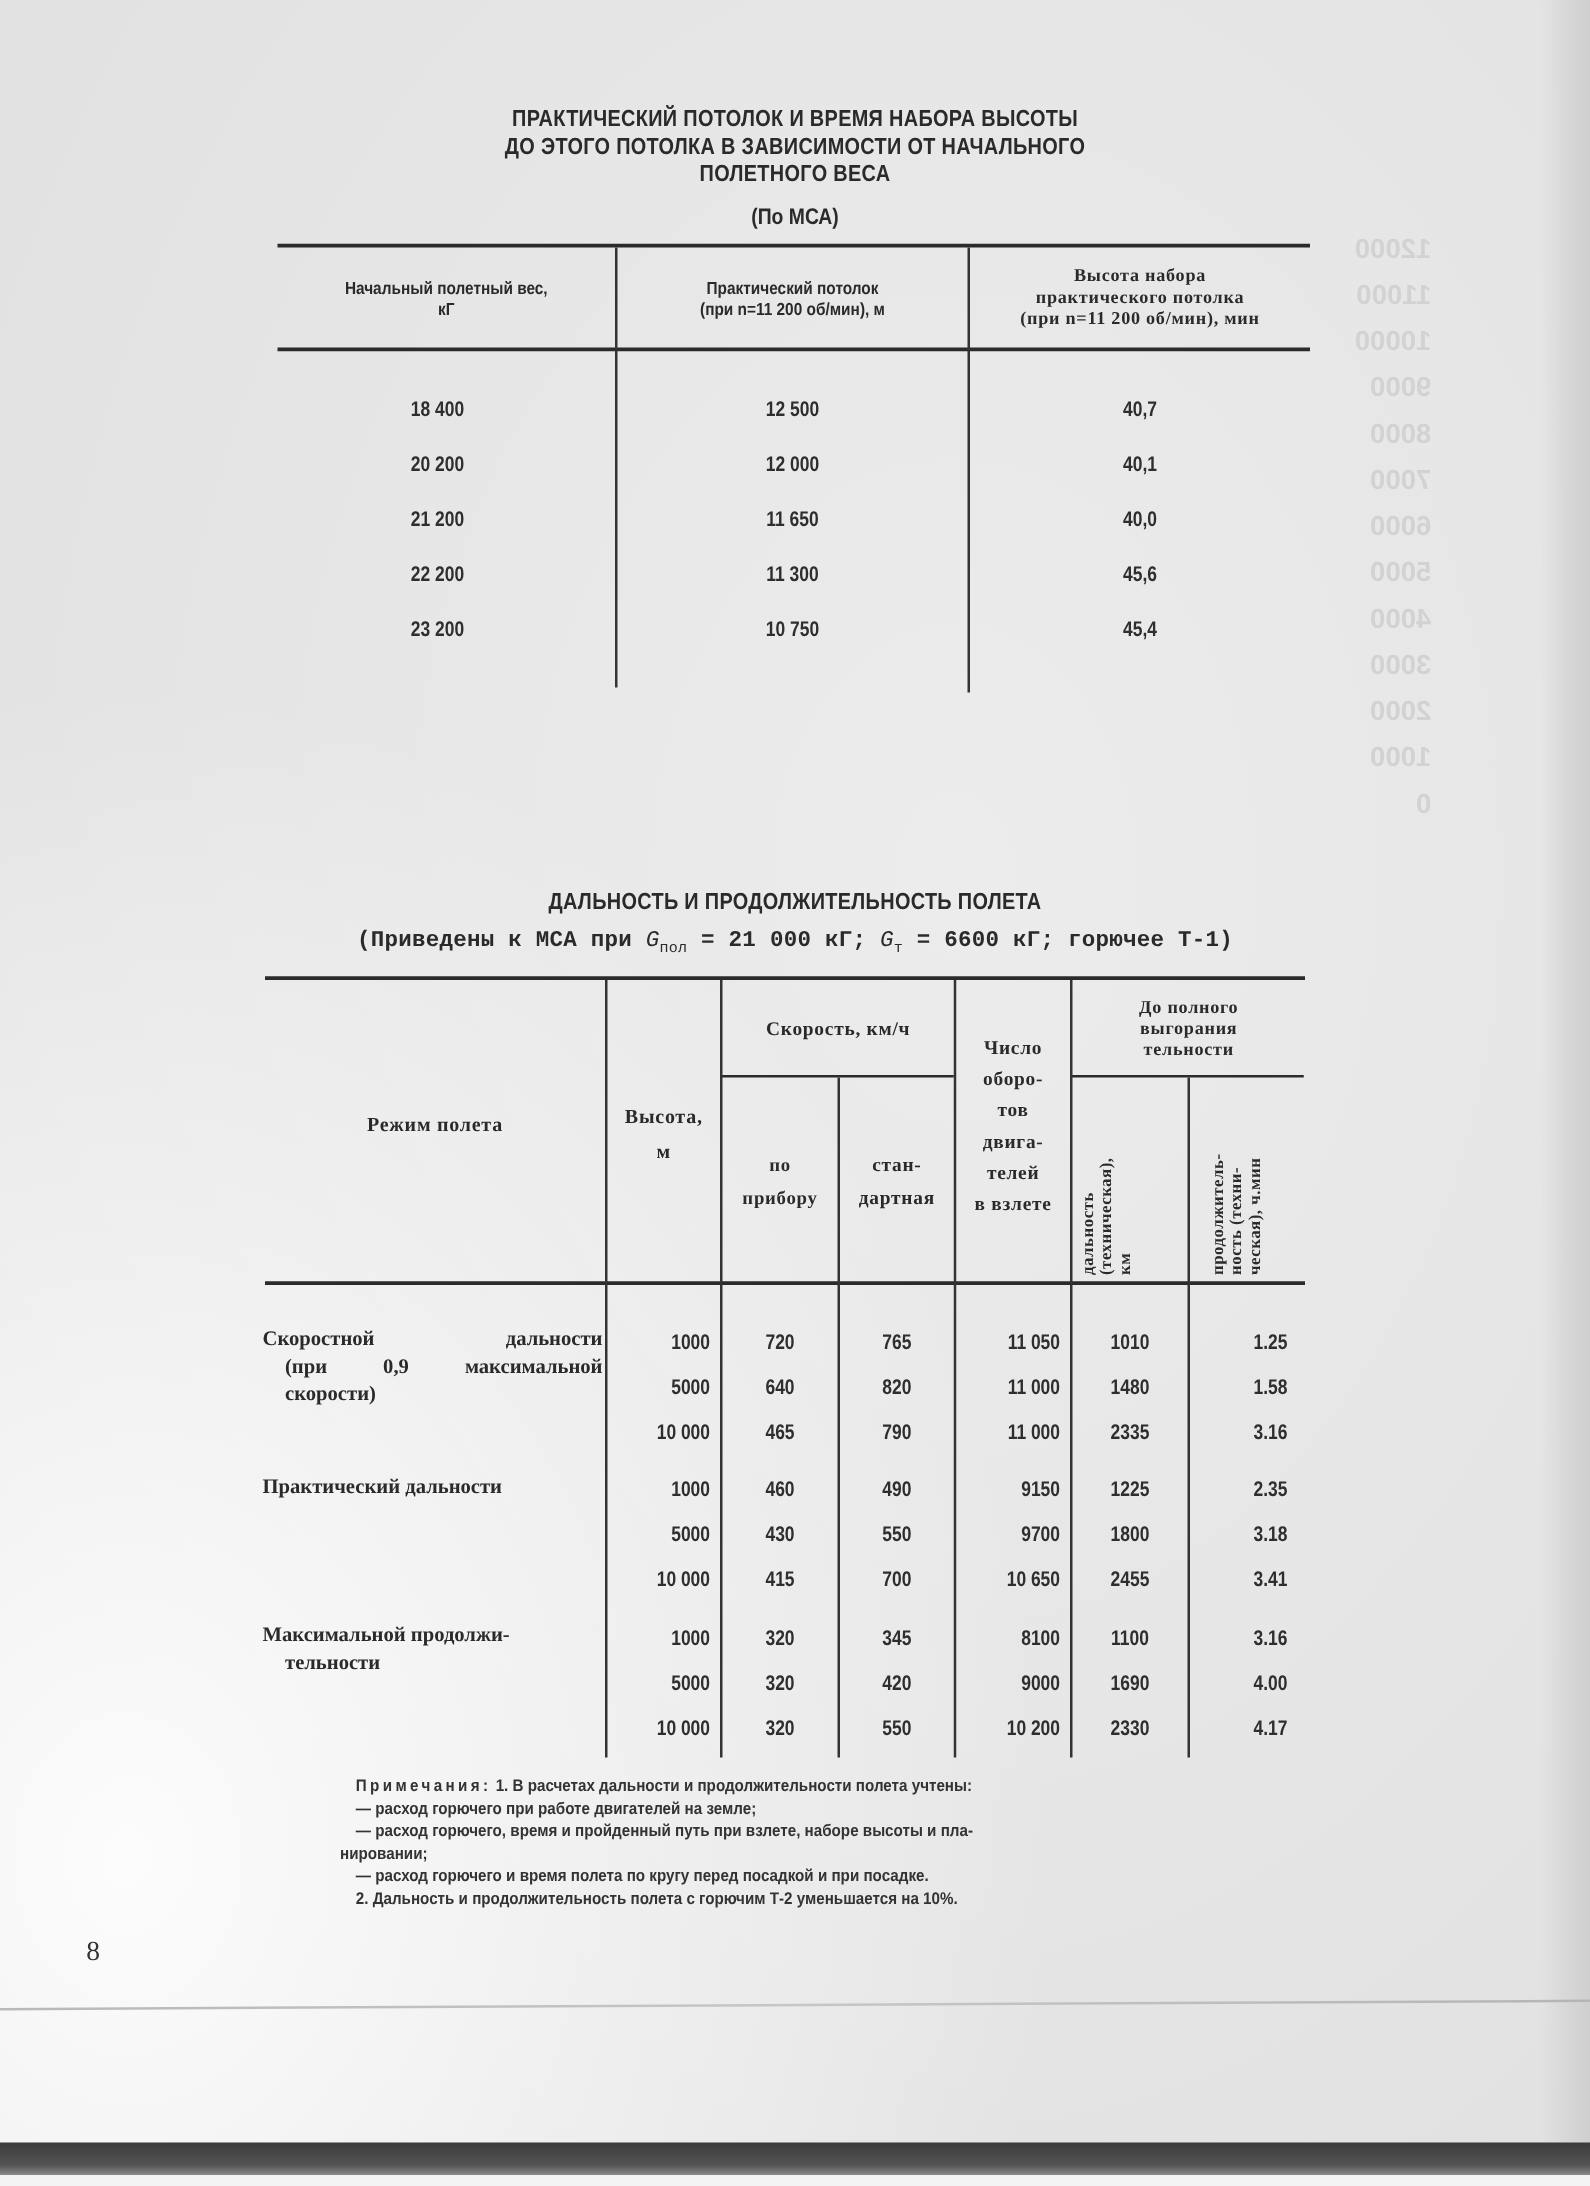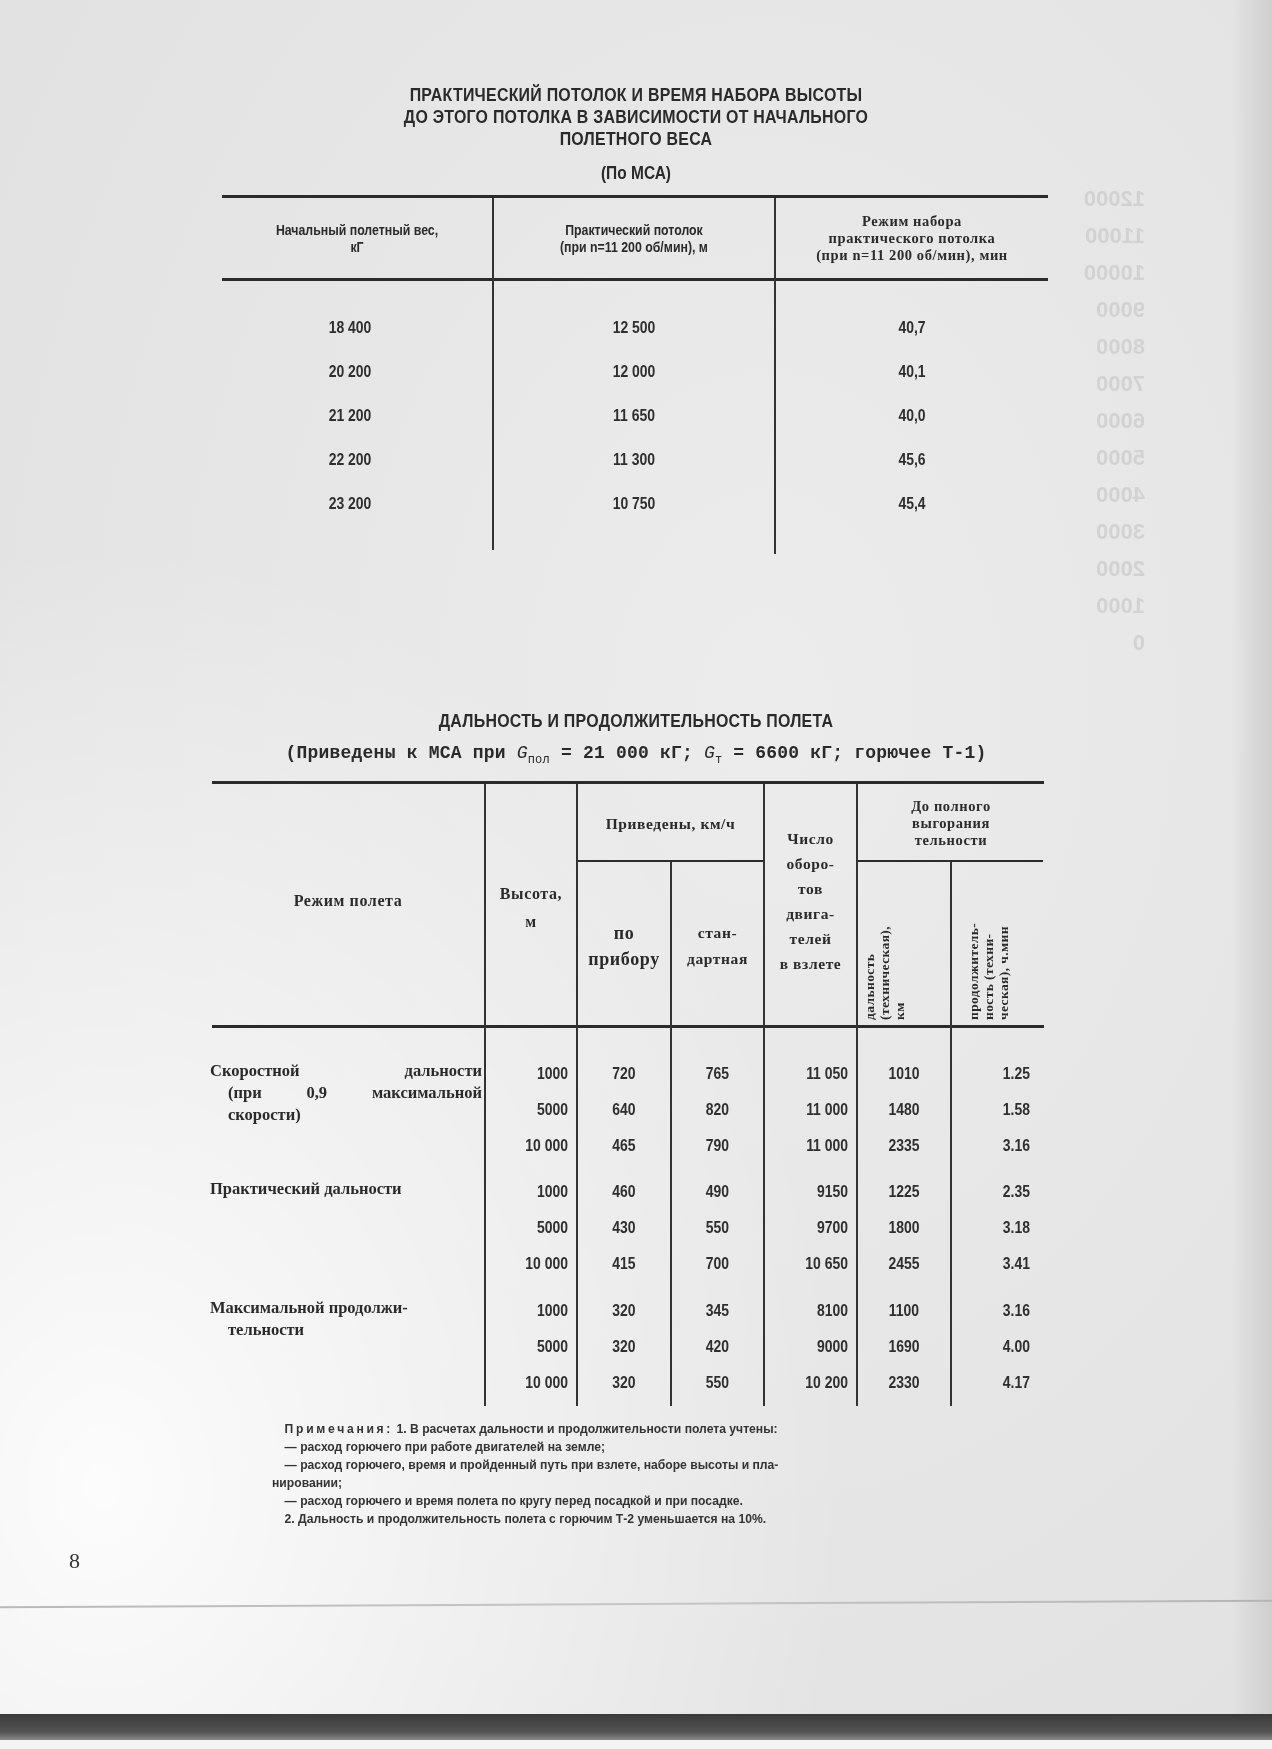--- a/index.html
+++ b/index.html
@@ -114,21 +114,21 @@
 
   <div class="cell hdr-sans" style="left:222px;top:222px;width:270px;">
     <div>Начальный полетный вес,</div>
       <div>кГ</div>
   </div>
   <div class="cell hdr-sans" style="left:494px;top:222px;width:280px;">
     <div>Практический потолок</div>
       <div>(при n=11 200 об/мин), м</div>
   </div>
   <div class="cell hdr-serif" style="left:776px;top:213px;width:272px;">
-    <div>Режим набора</div>
+    <div>Высота набора</div>
       <div>практического потолка</div>
       <div>(при n=11 200 об/мин), мин</div>
   </div>
 
   <div id="t1-rows">
       <div>
         <div class="cell num" style="left: 300px; width: 100px; top: 318px; text-align: center;">18 400</div>
         <div class="cell num" style="left: 494px; width: 280px; top: 318px;">12 500</div>
         <div class="cell num" style="left: 776px; width: 272px; top: 318px;">40,7</div>
       </div>
@@ -169,22 +169,22 @@
   <div class="vline" style="left:670px;top:862px;height:544px;"></div>
   <div class="vline" style="left:763px;top:784px;height:622px;"></div>
   <div class="vline" style="left:856px;top:784px;height:622px;"></div>
   <div class="vline" style="left:950px;top:862px;height:544px;"></div>
 
   <div class="cell hdr-serif" style="left:212px;top:892px;width:272px;font-size:16px;">Режим полета</div>
   <div class="cell hdr-serif" style="left:486px;top:880px;width:90px;font-size:16px;line-height:28px;">
     <div>Высота,</div>
       <div>м</div>
   </div>
-  <div class="cell hdr-serif" style="left:578px;top:815px;width:185px;font-size:15.5px;">Приведены, км/ч</div>
-  <div class="cell hdr-serif" style="left:578px;top:920px;width:92px;font-size:18px;line-height:26px;text-align:center;">
+  <div class="cell hdr-serif" style="left:578px;top:815px;width:185px;font-size:15.5px;">Скорость, км/ч</div>
+  <div class="cell hdr-serif" style="left:578px;top:920px;width:92px;font-size:15px;line-height:26px;text-align:center;">
     <div>по</div>
       <div>прибору</div>
   </div>
   <div class="cell hdr-serif" style="left:672px;top:920px;width:91px;font-size:15.5px;line-height:26px;">
     <div>стан-</div>
       <div>дартная</div>
   </div>
   <div class="cell hdr-serif" style="left:765px;top:826px;width:91px;font-size:15.5px;line-height:25px;">
     <div>Число</div>
       <div>оборо-</div>

